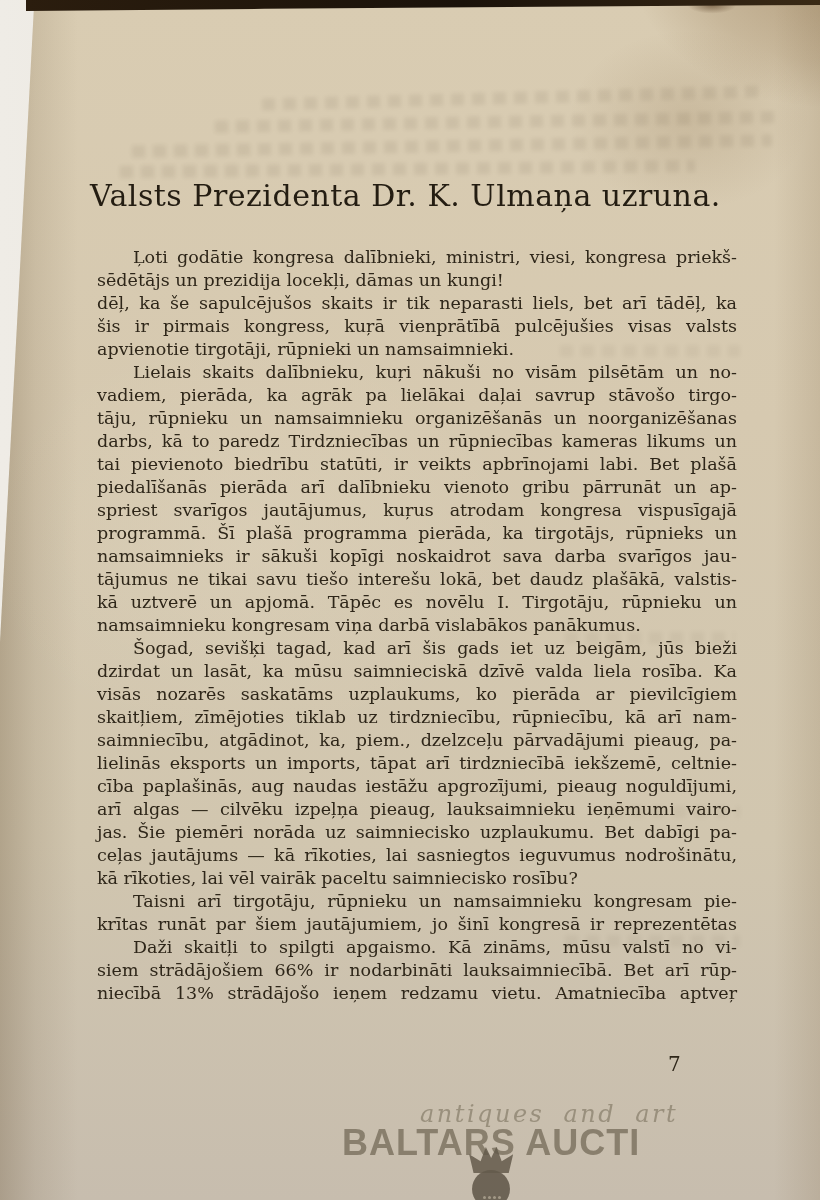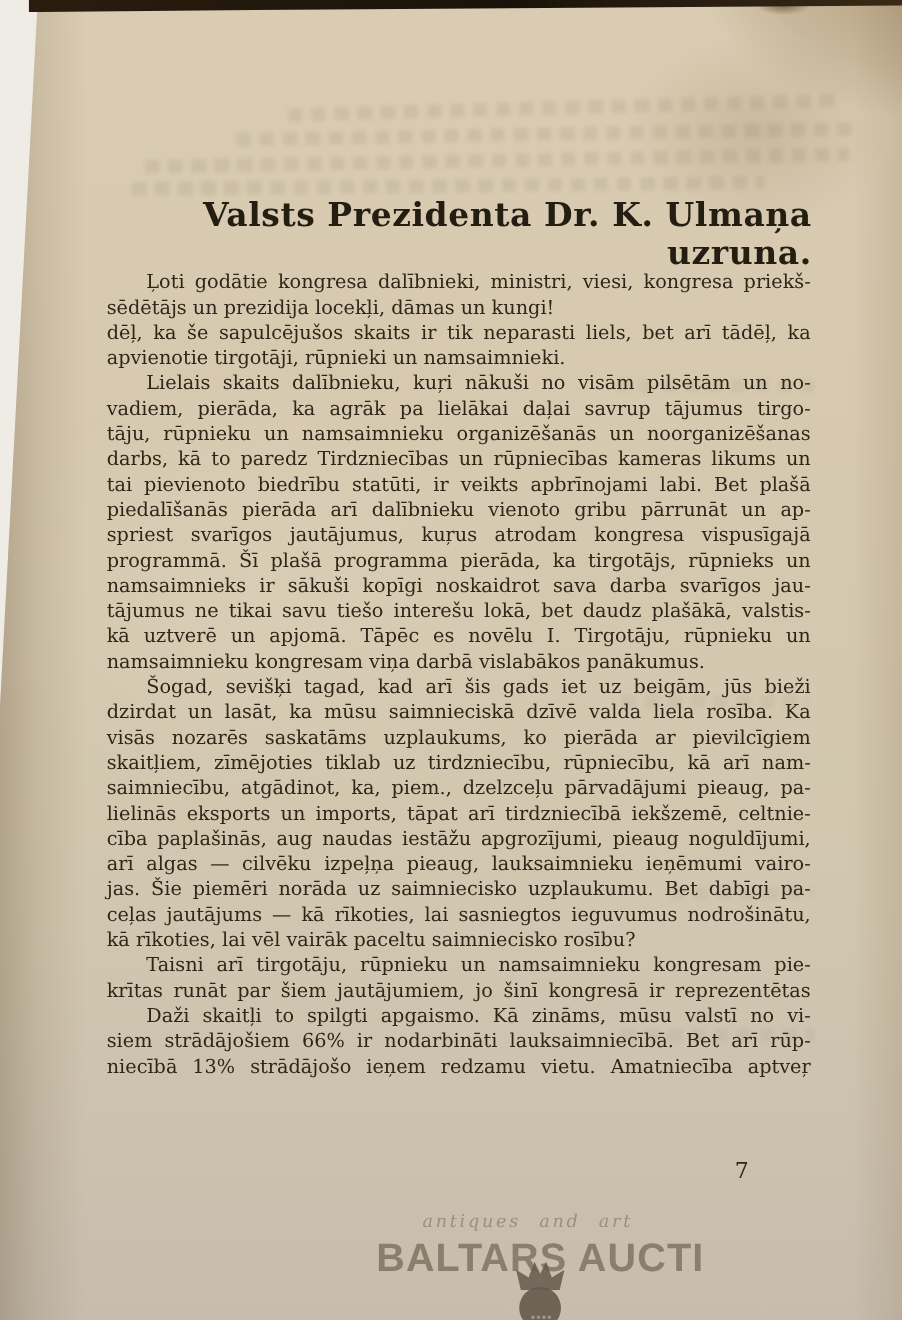--- a/index.html
+++ b/index.html
@@ -36,41 +36,41 @@
   }
 
   .ghost {
     position: absolute; height: 12px; opacity: 0.16; filter: blur(2px);
     background: repeating-linear-gradient(90deg, rgba(85,70,50,0.55) 0 13px, transparent 13px 21px);
     z-index: 2;
   }
 
   .title {
     position: absolute; left: 90px; width: 648px; top: 178px;
-    text-align: right; font-size: 30px; font-weight: bold; color: #241d12;
+    text-align: left; font-size: 30px; font-weight: normal; color: #241d12;
     letter-spacing: 0.5px; z-index: 4;
   }
 
   .body-text {
     position: absolute; left: 97px; width: 640px; top: 246px;
     font-size: 17.5px; line-height: 23px; color: #2e2619; z-index: 4;
   }
   .ln { text-align: justify; text-align-last: justify; height: 23px; }
   .ln.last { text-align-last: left; }
   .ln.first { text-indent: 36px; }
 
   .page-number {
     position: absolute; left: 668px; top: 1052px; font-size: 20px; color: #2e2619; z-index: 4;
   }
 
   .watermark { position: absolute; left: 0; top: 1094px; width: 820px; z-index: 5; }
   .wm-tagline {
-    position: absolute; left: 384px; top: 6px;
+    position: absolute; left: 420px; top: 6px;
     font-family: "DejaVu Serif", serif; font-style: italic;
-    font-size: 16px; letter-spacing: 2.5px; word-spacing: 9px;
+    font-size: 24px; letter-spacing: 2.5px; word-spacing: 9px;
     color: rgba(125, 114, 96, 0.62);
     text-align: center;
   }
   .wm-brand {
     position: absolute; left: 342px; top: 28px;
     display: flex; align-items: center;
     font-family: "Liberation Sans", sans-serif; font-weight: bold;
     font-size: 36px; letter-spacing: 1px;
     color: rgba(112, 102, 85, 0.72); white-space: nowrap; flex-direction: column;
   }
@@ -109,25 +109,26 @@
 
   <div class="title">Valsts Prezidenta Dr. K. Ulmaņa uzruna.</div>
 
   <div class="body-text">
     <div>
       <div class="ln first">Ļoti godātie kongresa dalībnieki, ministri, viesi, kongresa priekš-</div>
       <div class="ln last">sēdētājs un prezidija locekļi, dāmas un kungi!</div>
     </div>
     <div>
       <div class="ln">dēļ, ka še sapulcējušos skaits ir tik neparasti liels, bet arī tādēļ, ka</div>
+      <div class="ln">šis ir pirmais kongress, kuŗā vienprātībā pulcējušies visas valsts</div>
       <div class="ln last">apvienotie tirgotāji, rūpnieki un namsaimnieki.</div>
     </div>
     <div>
       <div class="ln first">Lielais skaits dalībnieku, kuŗi nākuši no visām pilsētām un no-</div>
-      <div class="ln">vadiem, pierāda, ka agrāk pa lielākai daļai savrup tājumus tirgo-</div>
+      <div class="ln">vadiem, pierāda, ka agrāk pa lielākai daļai savrup stāvošo tirgo-</div>
       <div class="ln">tāju, rūpnieku un namsaimnieku organizēšanās un noorganizēšanas</div>
       <div class="ln">darbs, kā to paredz Tirdzniecības un rūpniecības kameras likums un</div>
       <div class="ln">tai pievienoto biedrību statūti, ir veikts apbrīnojami labi. Bet plašā</div>
       <div class="ln">piedalīšanās pierāda arī dalībnieku vienoto gribu pārrunāt un ap-</div>
       <div class="ln">spriest svarīgos jautājumus, kuŗus atrodam kongresa vispusīgajā</div>
       <div class="ln">programmā. Šī plašā programma pierāda, ka tirgotājs, rūpnieks un</div>
       <div class="ln">namsaimnieks ir sākuši kopīgi noskaidrot sava darba svarīgos jau-</div>
       <div class="ln">tājumus ne tikai savu tiešo interešu lokā, bet daudz plašākā, valstis-</div>
       <div class="ln">kā uztverē un apjomā. Tāpēc es novēlu I. Tirgotāju, rūpnieku un</div>
       <div class="ln last">namsaimnieku kongresam viņa darbā vislabākos panākumus.</div>

